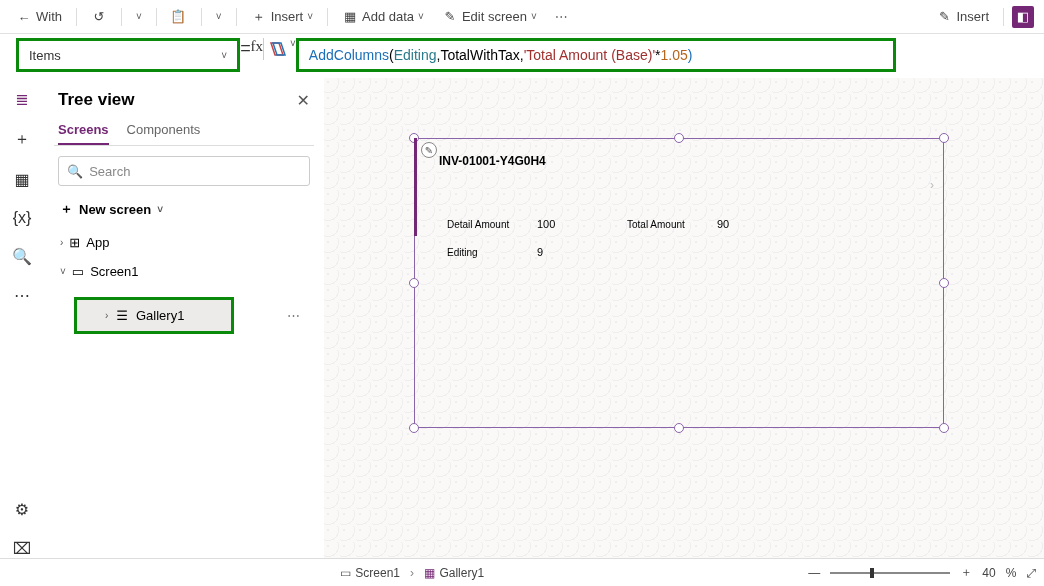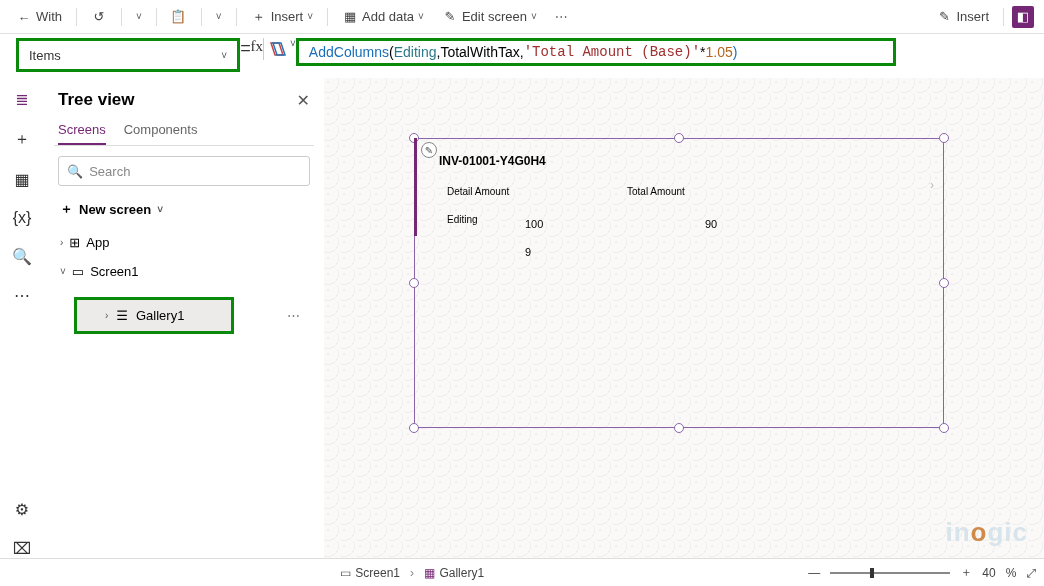--- a/index.html
+++ b/index.html
@@ -14,40 +14,40 @@
 .spacer { flex: 1; }
 .purple-badge { width: 22px; height: 22px; background: #742774; color: #fff; display: flex; align-items: center; justify-content: center; border-radius: 2px; }
 
 
 .formula-row { height: 44px; display: flex; align-items: flex-start; padding: 4px 16px; }
 .prop-dd { display: flex; align-items: center; width: 224px; height: 34px; border: 3px solid #0a8a0a; padding: 0 10px; font-size: 13px; color: #333; justify-content: space-between; }
 .fx-eq { font-size: 18px; color: #333; font-style: italic; }
 .fx-label { font-family: Georgia, serif; font-size: 15px; color: #333; }
 .fx-sep { width: 1px; height: 22px; background: #ccc; }
 .copilot-btn { width: 26px; height: 22px; display: flex; align-items: center; justify-content: center; }
-.formula-box { flex: 1; max-width: 600px; height: 28px; border: 3px solid #0a8a0a; display: flex; align-items: center; padding: 0 10px; font-family: Consolas, monospace; font-size: 14px; }
+.formula-box { flex: 1; max-width: 600px; height: 34px; border: 3px solid #0a8a0a; display: flex; align-items: center; padding: 0 10px; font-family: Consolas, monospace; font-size: 14px; }
 .tok-fn { color: #1a6fb8; }
 .tok-id { color: #2a7a8b; }
 .tok-num { color: #b5651d; }
-.tok-str { color: #a03030; font-family: Liberation Mono, monospace; }
+.tok-str { color: #a03030; }
 
 
 .body-area { display: flex; height: calc(586px - 34px - 44px - 28px); }
 .left-rail { width: 44px; display: flex; flex-direction: column; align-items: center; padding-top: 12px; gap: 20px; color: #333; font-size: 16px; }
 .left-rail .rail-icon { cursor: pointer; }
 .left-rail .rail-spacer { flex: 1; }
 
 
 .tree-panel { width: 280px; display: flex; flex-direction: column; padding: 8px 10px; }
 .tree-header { display: flex; align-items: center; justify-content: space-between; padding: 4px 4px 6px; }
 .tree-title { font-size: 17px; font-weight: 600; }
 .tree-close { cursor: pointer; font-size: 16px; color: #555; }
 .tree-tabs { display: flex; gap: 18px; border-bottom: 1px solid #ddd; padding: 0 4px; }
 .tree-tab { padding: 6px 0; font-size: 13px; color: #666; cursor: pointer; border-bottom: 2px solid transparent; }
-.tree-tab.active { color: #742774; font-weight: 400; border-bottom: 2px solid #742774; text-align: center; }
+.tree-tab.active { color: #742774; font-weight: 700; border-bottom: 2px solid #742774; text-align: center; }
 .tree-search { margin: 10px 4px 8px; height: 30px; border: 1px solid #ccc; border-radius: 3px; display: flex; align-items: center; padding: 0 8px; gap: 6px; font-size: 13px; color: #888; }
 .new-screen { display: flex; align-items: center; gap: 6px; padding: 6px 6px 10px; font-size: 13px; font-weight: 600; cursor: pointer; }
 .tree-items { display: flex; flex-direction: column; font-size: 13px; }
 .tree-row { display: flex; align-items: center; gap: 6px; padding: 7px 6px; cursor: pointer; }
 .tree-row.indent1 { padding-left: 6px; }
 .tree-row.indent2 { padding-left: 20px; }
 .tree-row.selected-wrap { margin-top: 4px; }
 .gallery-wrap { border: 3px solid #0a8a0a; padding: 0; }
 .gallery-row-inner { background: #edebe9; display: flex; align-items: center; gap: 6px; padding: 8px 8px 8px 28px; justify-content: space-between; width: 100%; }
 .gallery-row-left { display: flex; align-items: center; gap: 8px; }
@@ -56,21 +56,21 @@
 .c-container { position: absolute; left: 90px; top: 60px; width: 530px; height: 290px; }
 .c-edge { border: 1px solid #999; position: absolute; inset: 0; }
 .c-sel { position: absolute; inset: 0; border: 1px solid #8a64a8; }
 .handle { position: absolute; width: 10px; height: 10px; border: 1px solid #8a64a8; background: #fff; border-radius: 50%; }
 .h-tl { left: -5px; top: -5px; } .h-tr { right: -5px; top: -5px; } .h-bl { left: -5px; bottom: -5px; } .h-br { right: -5px; bottom: -5px; }
 .h-ml { left: -5px; top: calc(50% - 5px); } .h-mr { right: -5px; top: calc(50% - 5px); } .h-mt { left: calc(50% - 5px); top: -5px; } .h-mb { left: calc(50% - 5px); bottom: -5px; }
 .g-item { position: absolute; left: 0; top: 0; right: 0; height: 98px; border-left: 3px solid #742774; }
 .g-edit { position: absolute; left: 4px; top: 4px; width: 16px; height: 16px; border: 1px solid #888; border-radius: 50%; font-size: 10px; display: flex; align-items: center; justify-content: center; color: #555; background: #fff; }
 .g-chev { position: absolute; right: 10px; top: 40px; color: #bbb; font-size: 12px; }
 .g-title { position: absolute; left: 22px; top: 16px; font-size: 12px; font-weight: 600; }
-.g-field { position: absolute; font-size: 10px; display: flex; gap: 4px; }
+.g-field { position: absolute; font-size: 10px; display: flex; gap: 16px; align-items: flex-end; }
 .g-field .lbl { width: 74px; font-size:10px; line-height:1.1; }
 .g-field .val { font-size: 11px; font-weight: 500; margin-top: 32px; }
 .hl-box { border: 2px solid #0a8a0a; }
 .footer { height: 28px; border-top: 1px solid #ddd; display: flex; align-items: center; padding: 0 8px 0 340px; font-size: 12px; color: #444; gap: 10px; }
 .footer-item { display: flex; align-items: center; gap: 4px; }
 .footer-spacer { flex: 1; }
 .zoom-track { width: 120px; height: 2px; background: #888; position: relative; }
 .zoom-thumb { position: absolute; left: 40px; top: -4px; width: 4px; height: 10px; background: #333; }
 .watermark { position: absolute; right: 16px; bottom: 10px; font-size: 26px; font-weight: 700; color: #d8e4eb; letter-spacing: 1px; font-family: Arial; pointer-events: none; }
 .watermark .dot { color: #d08a4a; }
@@ -242,21 +242,20 @@
         <div class="g-field" style="left:210px; top:48px">
           <span class="lbl">Total Amount</span>
           <span class="val">90</span>
         </div>
         <div class="g-field" style="left:30px; top:76px">
           <span class="lbl">Editing</span>
           <span class="val">9</span>
         </div>
       </div>
     </div>
-    <div class="watermark"><span>in</span><span class="dot">o</span><span>gic</span></div>
   </div>
 </div>
 
 <div class="footer">
   <div class="footer-item">
     <span>▭</span>
     <span>Screen1</span>
   </div>
   <span style="color:#888">›</span>
   <div class="footer-item">

